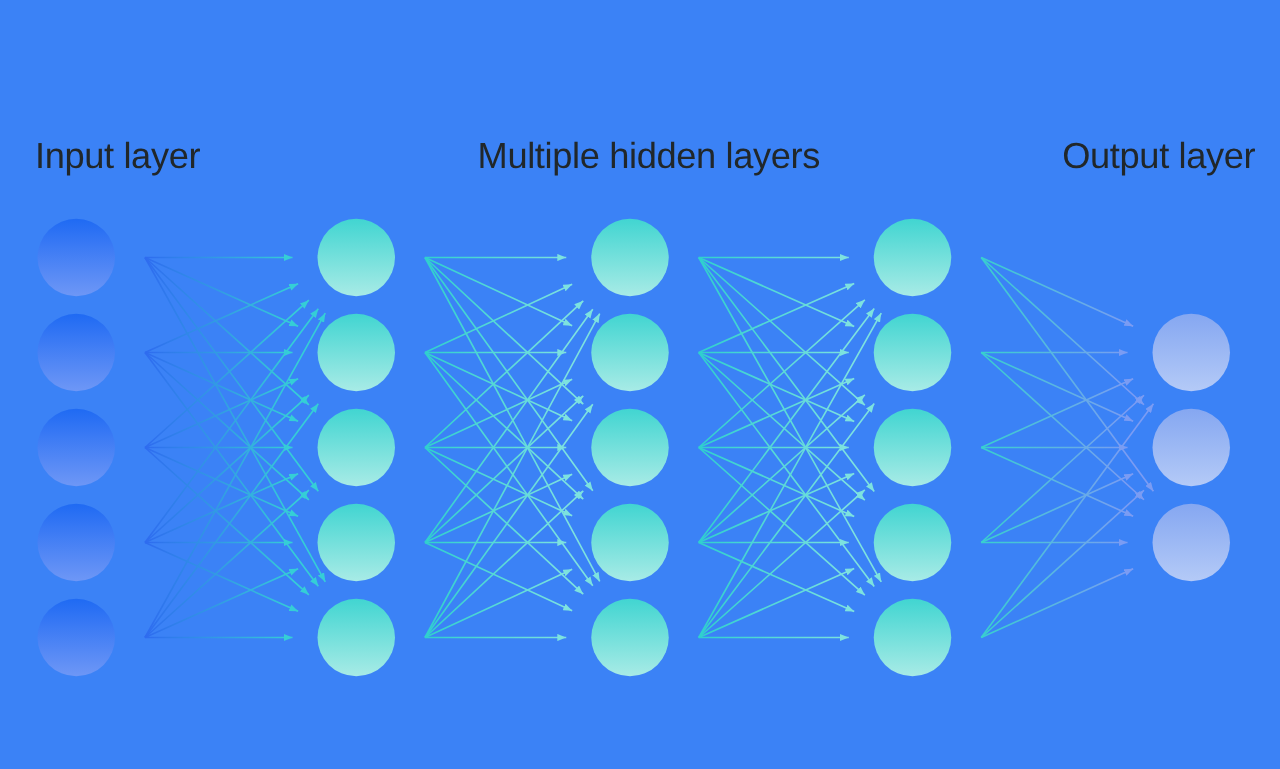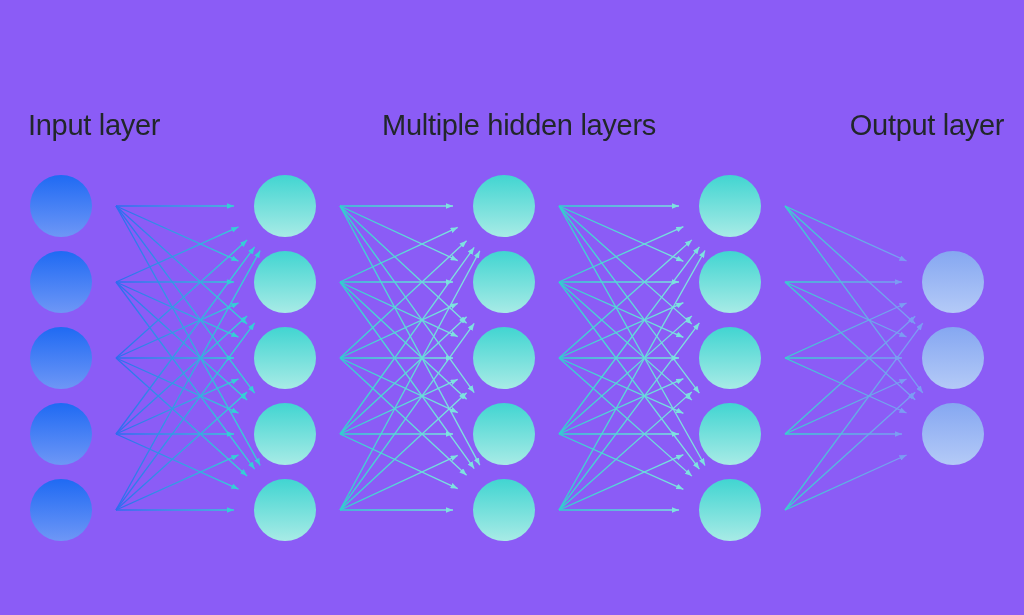--- a/index.html
+++ b/index.html
@@ -4,21 +4,21 @@
 <style>
   html, body {
     margin: 0;
     padding: 0;
     background: #ffffff;
   }
   #canvas {
     position: relative;
     width: 1024px;
     height: 615px;
-    background: #8b5cf6;
+    background: #3b82f6;
     overflow: hidden;
     font-family: "Liberation Sans", sans-serif;
   }
   #network-svg {
     position: absolute;
     left: 0;
     top: 0;
   }
   .layer-label {
     position: absolute;

